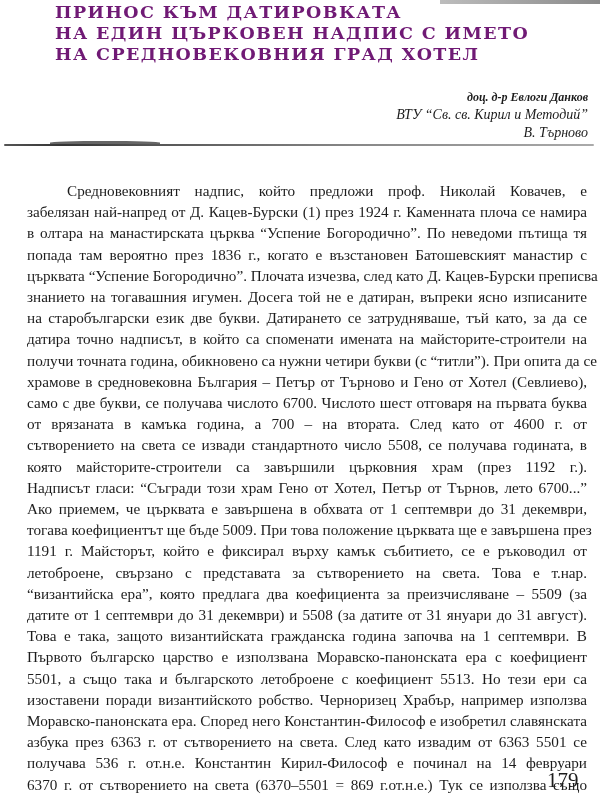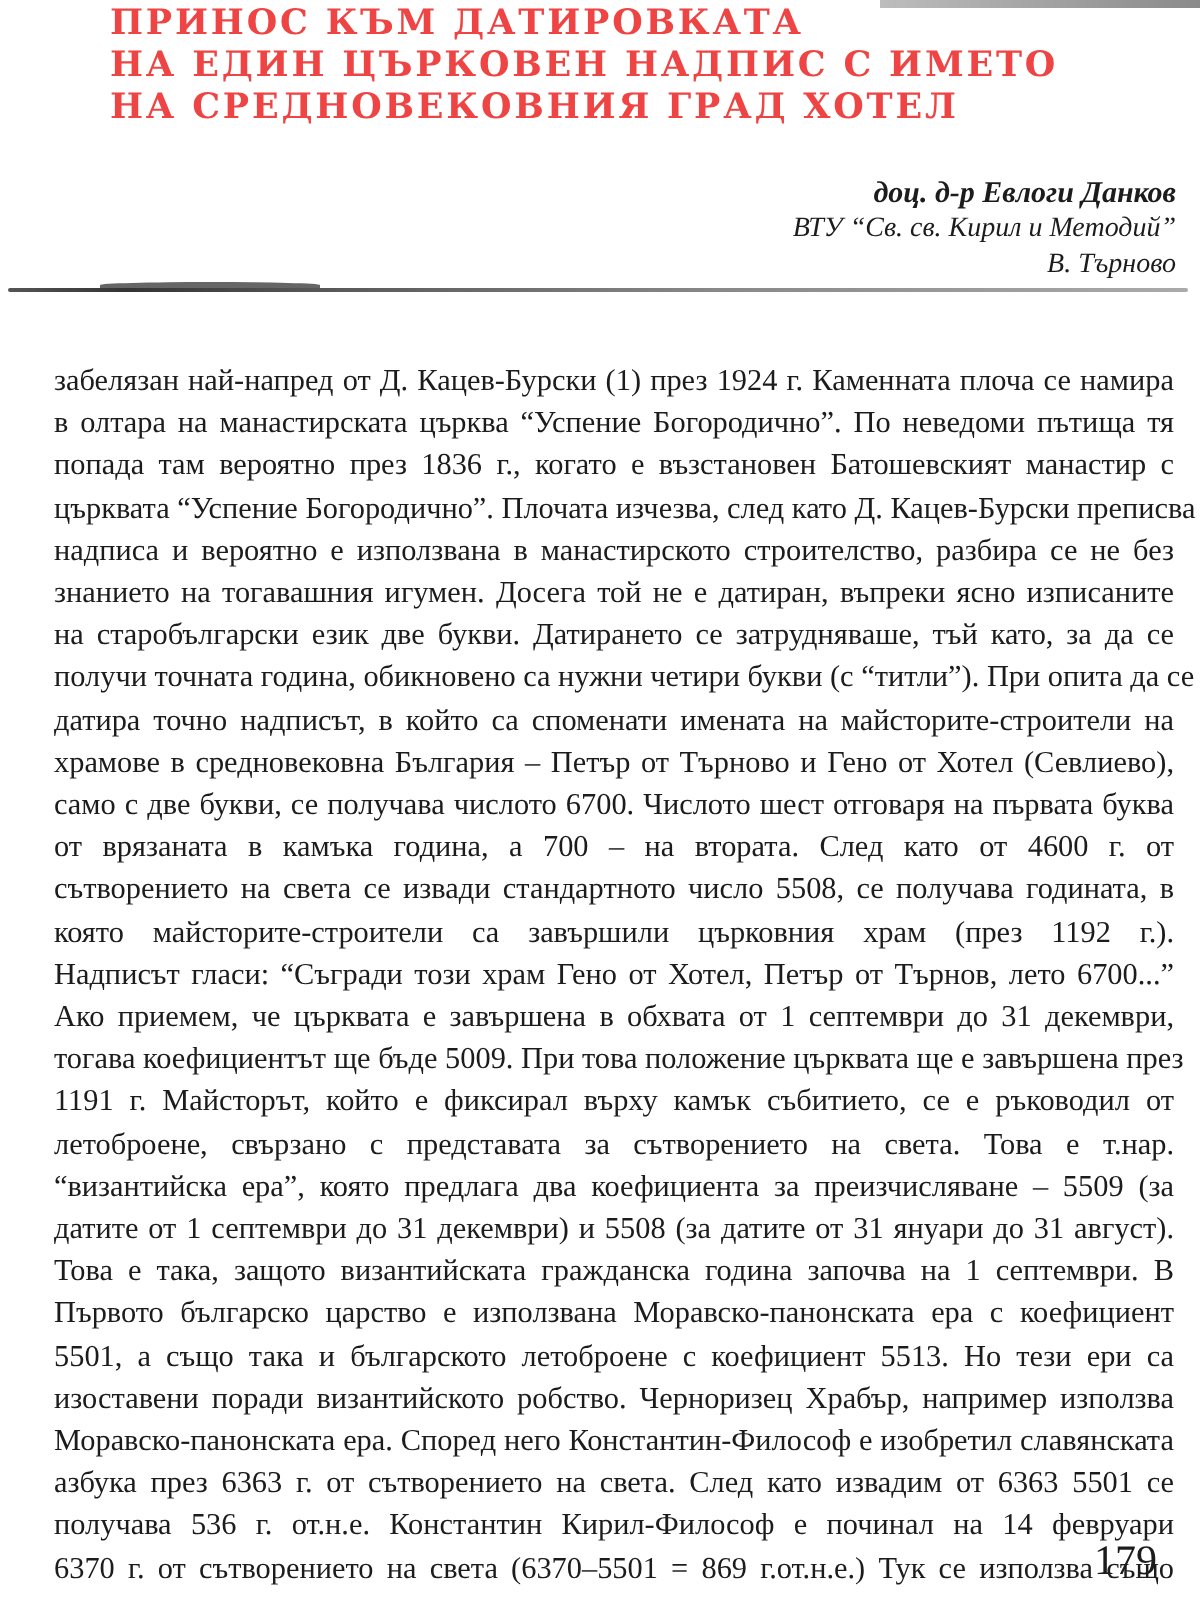--- a/index.html
+++ b/index.html
@@ -10,28 +10,28 @@
     color: #1c1c1c;
   }
   .topbar {
     position: absolute; left: 440px; top: 0; width: 160px; height: 4px;
     background: linear-gradient(to right, #bdbdbd, #8a8a8a);
   }
   .title {
     position: absolute; left: 55px; top: 2px; width: 540px;
     font-family: "DejaVu Serif", "Liberation Serif", serif;
     font-weight: bold; font-size: 17.5px; line-height: 21px;
-    letter-spacing: 1.4px; color: #ef4444;
+    letter-spacing: 1.4px; color: #701a75;
   }
   .title div { white-space: nowrap; }
   .author-block {
     position: absolute; right: 12px; top: 88px; text-align: right;
     font-style: italic; font-size: 14px; line-height: 18px;
   }
-  .author-name { font-weight: bold; font-size: 15px; }
+  .author-name { font-weight: bold; font-size: 12px; }
   .rule {
     position: absolute; left: 4px; top: 144px; width: 590px; height: 2px;
     background: linear-gradient(to right, #555 0%, #333 10%, #555 25%, #888 60%, #aaa 100%);
     border-radius: 1px;
   }
   .rule-thick {
     position: absolute; left: 50px; top: 141px; width: 110px; height: 3px;
     background: #666; border-radius: 50% 50% 0 0;
   }
   .body-text {
@@ -59,29 +59,29 @@
 <div class="author-block">
   <div class="author-name">доц. д-р Евлоги Данков</div>
   <div>ВТУ “Св. св. Кирил и Методий”</div>
   <div>В. Търново</div>
 </div>
 
 <div class="rule-thick"></div>
 <div class="rule"></div>
 
 <div class="body-text">
+  <span class="line indent">Средновековният надпис, който предложи проф. Николай Ковачев, е</span>
   <span class="line">забелязан най-напред от Д. Кацев-Бурски (1) през 1924 г. Каменната плоча се намира</span>
   <span class="line">в олтара на манастирската църква “Успение Богородично”. По неведоми пътища тя</span>
   <span class="line">попада там вероятно през 1836 г., когато е възстановен Батошевският манастир с</span>
   <span class="line">църквата “Успение Богородично”. Плочата изчезва, след като Д. Кацев-Бурски преписва</span>
-  <span class="line">надписа и вероятно е използвана в манастирското строителство, разбира се не без</span>
   <span class="line">знанието на тогавашния игумен. Досега той не е датиран, въпреки ясно изписаните</span>
   <span class="line">на старобългарски език две букви. Датирането се затрудняваше, тъй като, за да се</span>
+  <span class="line">датира точно надписът, в който са споменати имената на майсторите-строители на</span>
   <span class="line">получи точната година, обикновено са нужни четири букви (с “титли”). При опита да се</span>
-  <span class="line">датира точно надписът, в който са споменати имената на майсторите-строители на</span>
   <span class="line">храмове в средновековна България – Петър от Търново и Гено от Хотел (Севлиево),</span>
   <span class="line">само с две букви, се получава числото 6700. Числото шест отговаря на първата буква</span>
   <span class="line">от врязаната в камъка година, а 700 – на втората. След като от 4600 г. от</span>
   <span class="line">сътворението на света се извади стандартното число 5508, се получава годината, в</span>
   <span class="line">която майсторите-строители са завършили църковния храм (през 1192 г.).</span>
   <span class="line">Надписът гласи: “Съгради този храм Гено от Хотел, Петър от Търнов, лето 6700...”</span>
   <span class="line">Ако приемем, че църквата е завършена в обхвата от 1 септември до 31 декември,</span>
   <span class="line">тогава коефициентът ще бъде 5009. При това положение църквата ще е завършена през</span>
   <span class="line">1191 г. Майсторът, който е фиксирал върху камък събитието, се е ръководил от</span>
   <span class="line">летоброене, свързано с представата за сътворението на света. Това е т.нар.</span>

